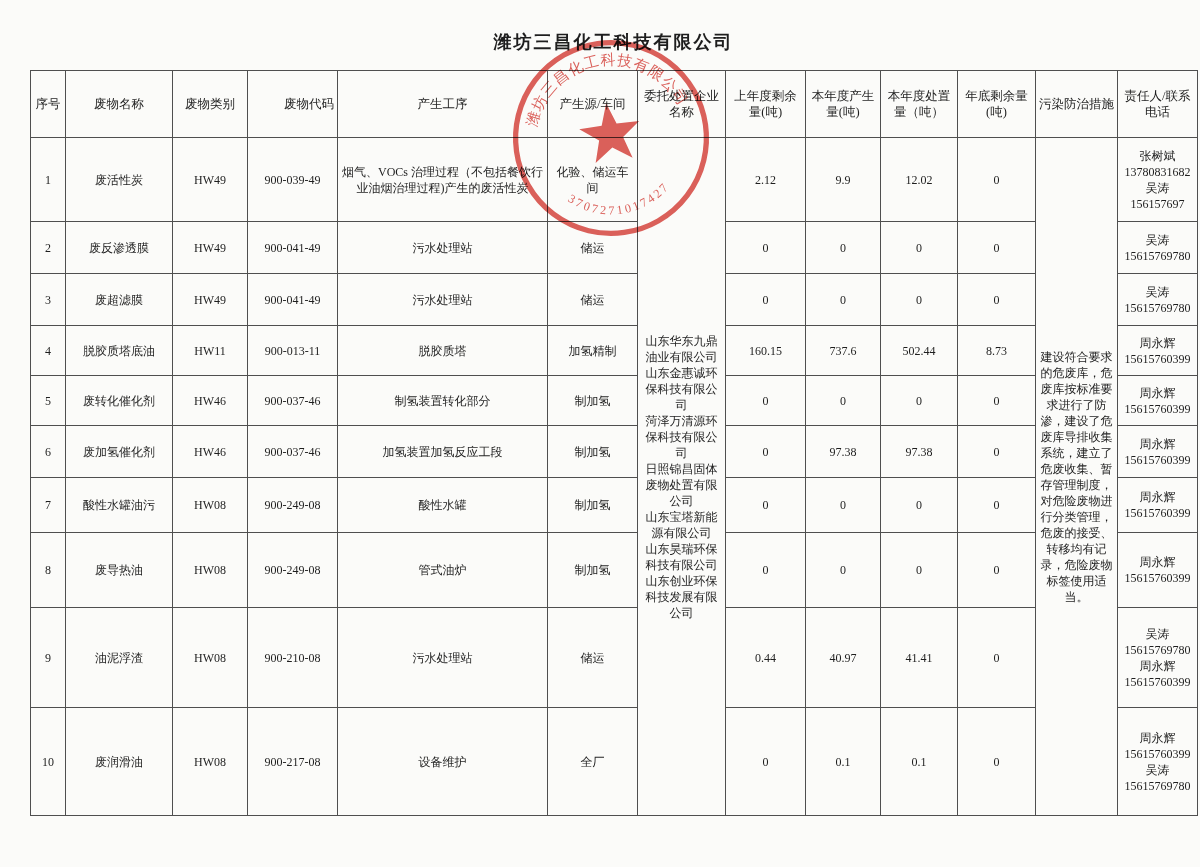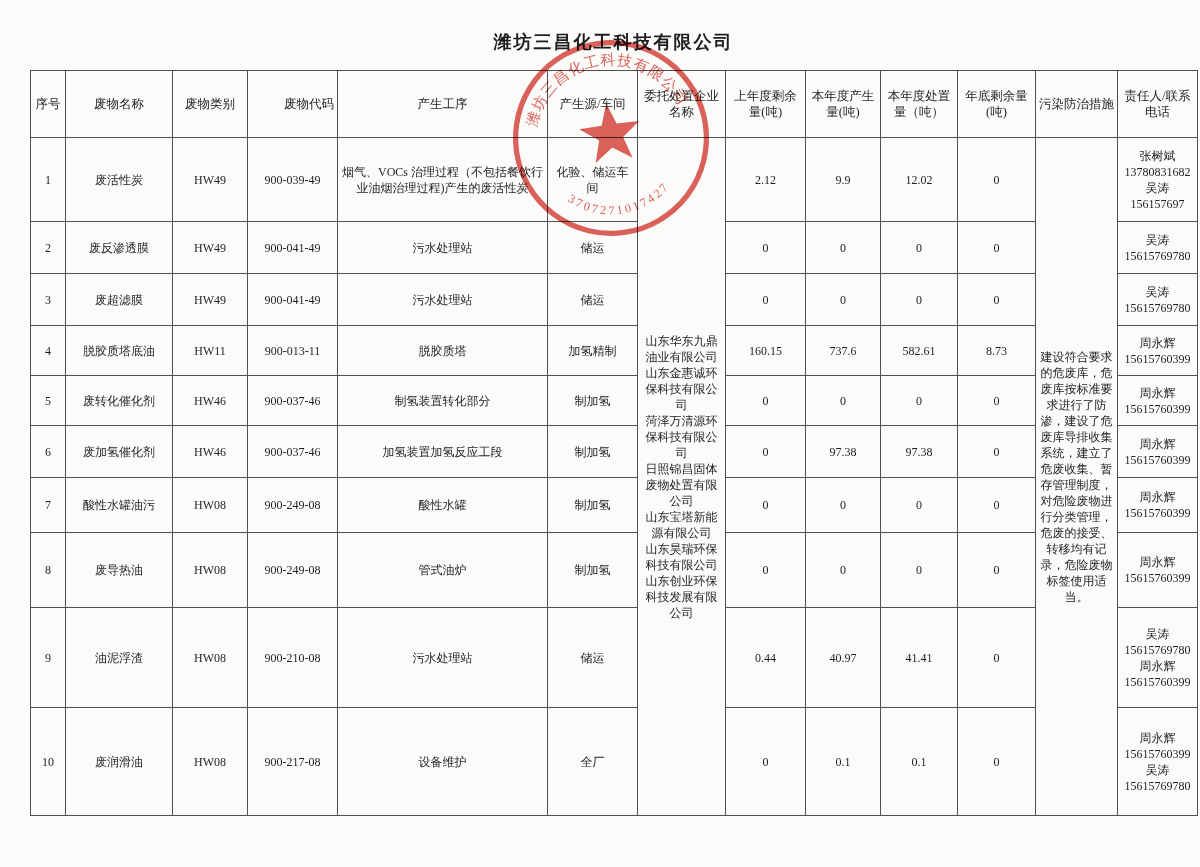--- a/index.html
+++ b/index.html
@@ -152,21 +152,21 @@
         </tr>
         <tr style="height: 50px;">
           <td>4</td>
           <td>脱胶质塔底油</td>
           <td>HW11</td>
           <td>900-013-11</td>
           <td class="process">脱胶质塔</td>
           <td>加氢精制</td>
           <td>160.15</td>
           <td>737.6</td>
-          <td>582.61</td>
+          <td>502.44</td>
           <td>8.73</td>
           <td class="contact">
             <div class="clip" style="max-height: 48px;">周永辉
 15615760399</div>
           </td>
         </tr>
         <tr style="height: 50px;">
           <td>5</td>
           <td>废转化催化剂</td>
           <td>HW46</td>

